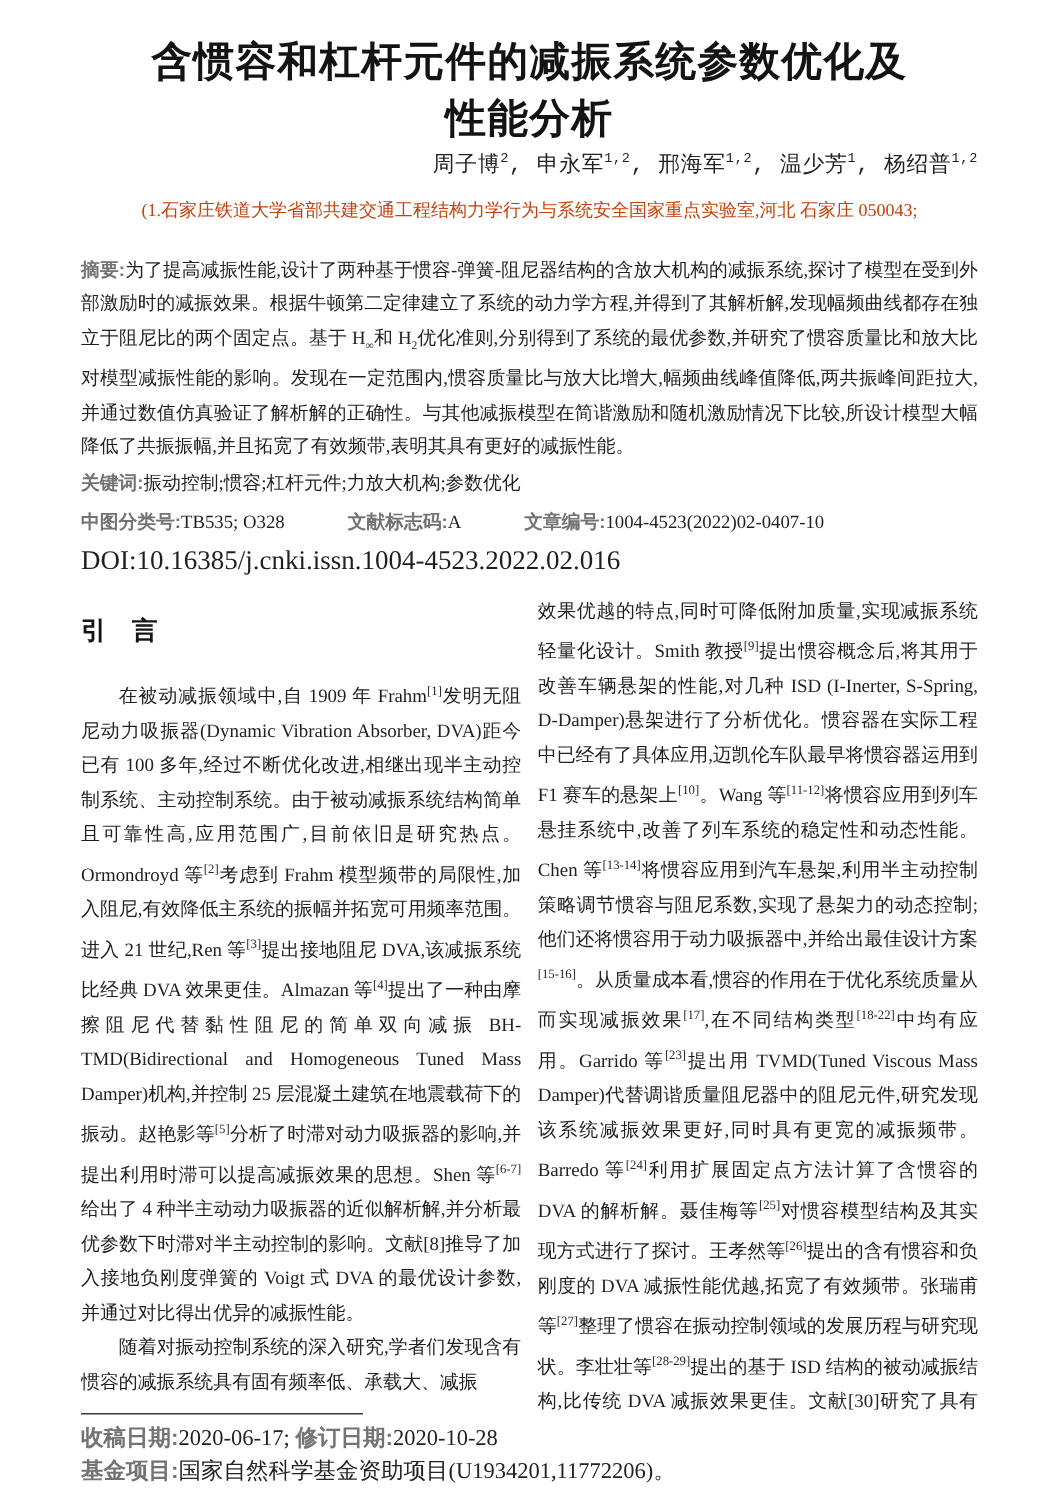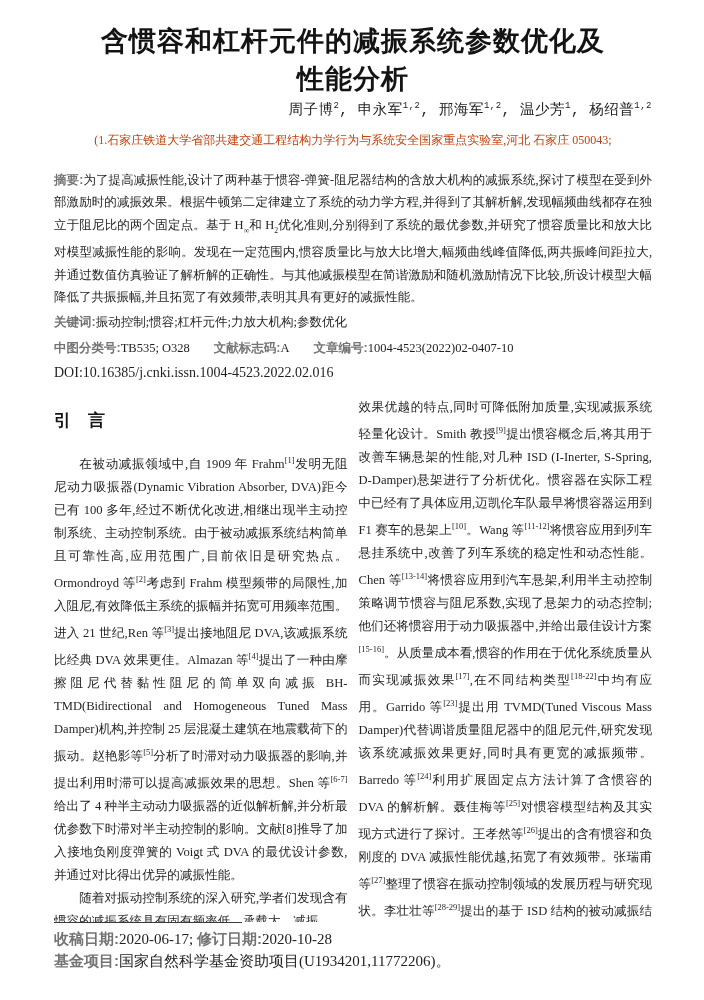--- a/index.html
+++ b/index.html
@@ -1,36 +1,36 @@
 <!DOCTYPE html>
 <html lang="zh"><head>
 <meta charset="utf-8">
 <style>
   html,body{margin:0;padding:0;background:#ffffff;}
   .page{
     width:704px;height:1000px;box-sizing:border-box;
-    padding:22px 52px 28px 54px;
+    padding:22px 52px 8px 54px;
     display:flex;flex-direction:column;
     background:#ffffff;color:#1f1f1f;
     font-family:"Liberation Serif","DejaVu Serif",serif;
   }
   .title{
     font-family:"Liberation Sans","DejaVu Sans",sans-serif;
     font-weight:700;font-size:27px;line-height:38px;
     text-align:center;color:#131313;letter-spacing:1px;
   }
   .authors{text-align:right;margin-top:2px;font-size:14.5px;letter-spacing:.5px;color:#222;font-family:Liberation Mono, monospace;}
   .authors sup{font-size:9px;}
   .affils{margin-top:11px;}
   .affil{text-align:center;font-size:12px;line-height:20px;color:#c2410c;}
   .abstract{margin:19px 0 0 0;font-size:12.5px;line-height:22.3px;text-align:justify;}
   .label{font-family:"Liberation Sans","DejaVu Sans",sans-serif;font-weight:700;color:#737373;}
   .kwline{margin:3px 0 0 0;font-size:12.5px;line-height:22.3px;}
-  .infoline{display:flex;gap:24px;margin-top:3px;font-size:12.5px;line-height:22.3px;}
-  .doiline{margin-top:3px;font-size:14px;line-height:22.3px;}
+  .infoline{display:flex;gap:42px;margin-top:3px;font-size:12.5px;line-height:22.3px;}
+  .doiline{margin-top:3px;font-size:18px;line-height:22.3px;}
   .columns{flex:1;display:flex;gap:11px;margin-top:12px;overflow:hidden;}
   .col{flex:1;min-width:0;}
   .col p{margin:0;font-size:12.6px;line-height:22.9px;text-align:justify;color:#1f1f1f;}
   .col p.indent{text-indent:2em;}
   .col sup{font-size:8.5px;}
   sub{font-size:62%;}
   .heading{
     font-family:"Liberation Sans","DejaVu Sans",sans-serif;
     font-size:17px;font-weight:700;color:#141414;
     margin:13px 0 17px 0;

